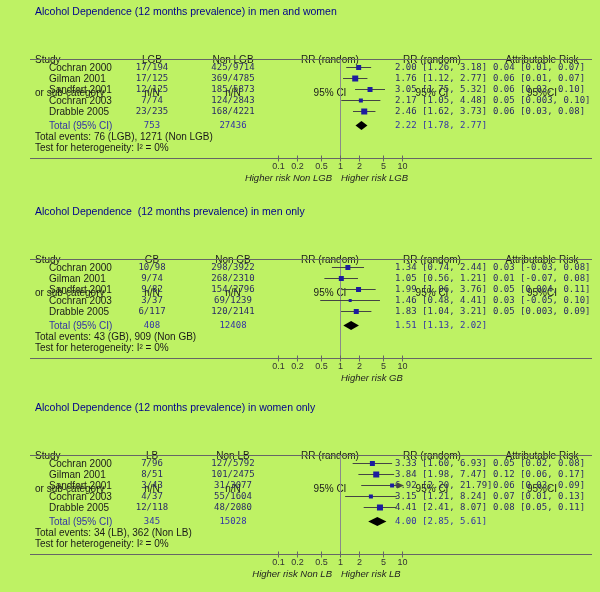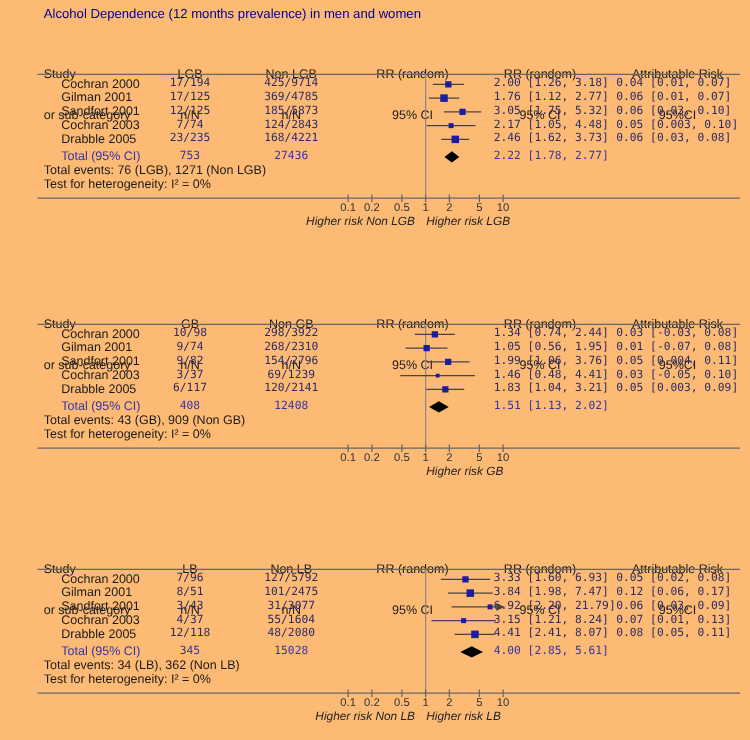--- a/index.html
+++ b/index.html
@@ -1,16 +1,16 @@
 <!DOCTYPE html>
 <html><head>
 <meta charset="utf-8">
 <style>
   html,body{margin:0;padding:0;background:#fff;}
-  #fig{position:relative;width:600px;height:592px;background:#fdba74;overflow:hidden;
+  #fig{position:relative;width:600px;height:592px;background:#bef264;overflow:hidden;
        font-family:"Liberation Sans",sans-serif;}
   .panel{position:absolute;left:0;width:600px;height:197px;}
   .t{position:absolute;white-space:pre;}
   .title{left:35px;top:5px;font-size:10.5px;color:#00008B;}
   .h{font-size:10px;color:#1a1a1a;line-height:11px;text-align:center;}
   .h div{white-space:pre;}
   .h-study{left:35px;top:32px;text-align:left;}
   .h-g1{left:102px;width:100px;top:32px;}
   .h-g2{left:183px;width:100px;top:32px;}
   .h-plot{left:270px;width:120px;top:32px;}
@@ -142,20 +142,21 @@
         <rect x="358.8605034986088" y="98.5" width="4" height="4" fill="#1C1C9E"></rect>
         <line x1="352.9899309016431" y1="111.5" x2="375.4459475721386" y2="111.5" stroke="#444444" stroke-width="1"></line>
         <rect x="361.2379766404095" y="108.5" width="6" height="6" fill="#1C1C9E"></rect>
         <polygon points="355.5260401431514,125.5 361.4738844159396,121 367.4337456819958,125.5 361.4738844159396,130" fill="#000000"></polygon>
       </svg>
     <div class="t axis-lab axis-lab-left">Higher risk Non LGB</div>
     <div class="t axis-lab axis-lab-right">Higher risk LGB</div>
   </section>
 
   <section class="panel" style="top:200px;">
+    <div class="t title">Alcohol Dependence  (12 months prevalence) in men only</div>
     <div class="t h h-study">
       <div>Study</div>
       <div>or sub-category</div>
     </div>
     <div class="t h h-g1">
       <div>GB</div>
       <div>n/N</div>
     </div>
     <div class="t h h-g2">
       <div>Non GB</div>
@@ -179,21 +180,21 @@
     <span class="c c-g1 num">10/98</span>
     <span class="c c-g2 num">298/3922</span>
     <span class="c c-rr num">1.34 [0.74, 2.44]</span>
     <span class="c c-ar num">0.03 [-0.03, 0.08]</span>
   </div>
 
   <div class="row">
     <span class="c c-study">Gilman 2001</span>
     <span class="c c-g1 num">9/74</span>
     <span class="c c-g2 num">268/2310</span>
-    <span class="c c-rr num">1.05 [0.56, 1.95]</span>
+    <span class="c c-rr num">1.05 [0.56, 1.21]</span>
     <span class="c c-ar num">0.01 [-0.07, 0.08]</span>
   </div>
 
   <div class="row">
     <span class="c c-study">Sandfort 2001</span>
     <span class="c c-g1 num">9/82</span>
     <span class="c c-g2 num">154/2796</span>
     <span class="c c-rr num">1.99 [1.06, 3.76]</span>
     <span class="c c-ar num">0.05 [0.004, 0.11]</span>
   </div>
@@ -249,20 +250,21 @@
         <line x1="320.23695671728643" y1="100.5" x2="379.955192547006" y2="100.5" stroke="#444444" stroke-width="1"></line>
         <rect x="348.6898770586351" y="99" width="3" height="3" fill="#1C1C9E"></rect>
         <line x1="341.0560670365244" y1="111.5" x2="371.4033120091021" y2="111.5" stroke="#444444" stroke-width="1"></line>
         <rect x="353.77196756328664" y="109" width="5" height="5" fill="#1C1C9E"></rect>
         <polygon points="343.290863495972,125.5 351.09657073217653,121 358.9317849056907,125.5 351.09657073217653,130" fill="#000000"></polygon>
       </svg>
     <div class="t axis-lab axis-lab-right">Higher risk GB</div>
   </section>
 
   <section class="panel" style="top:396px;height:196px;">
+    <div class="t title">Alcohol Dependence (12 months prevalence) in women only</div>
     <div class="t h h-study">
       <div>Study</div>
       <div>or sub-category</div>
     </div>
     <div class="t h h-g1">
       <div>LB</div>
       <div>n/N</div>
     </div>
     <div class="t h h-g2">
       <div>Non LB</div>

